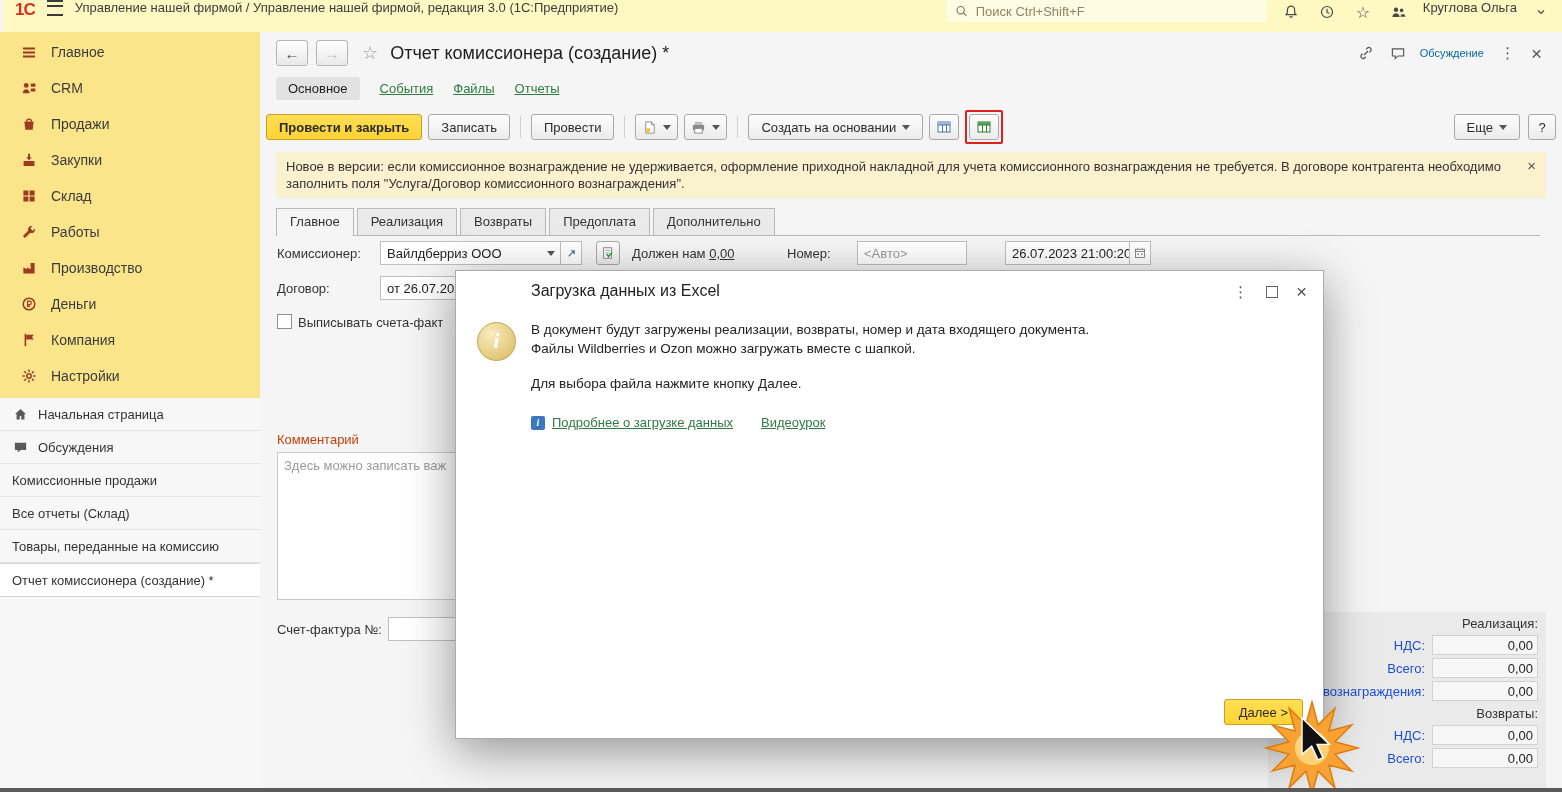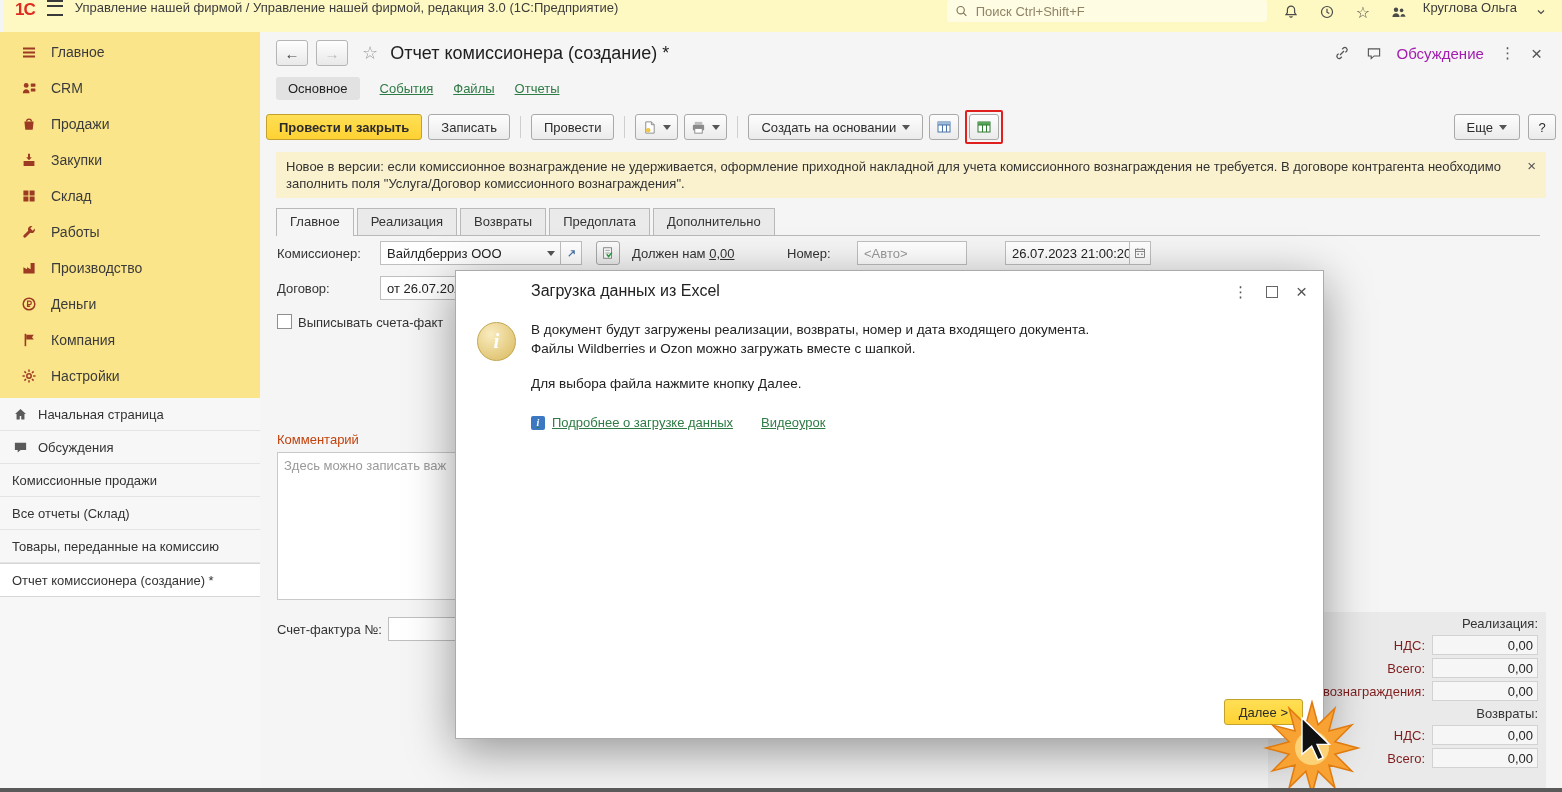--- a/index.html
+++ b/index.html
@@ -35,21 +35,21 @@
   
   .main{position:absolute;left:260px;top:32px;width:1302px;height:760px;background:#f5f5f5;}
   .doc-header{height:42px;display:flex;align-items:center;gap:8px;padding:0 16px;}
   .nav-btn{width:30px;height:24px;border:1px solid #b5b5b5;border-radius:3px;
            background:linear-gradient(#fefefe,#e9e9e9);display:flex;align-items:center;justify-content:center;
            font-size:15px;color:#444;}
   .nav-btn.disabled{color:#bdbdbd;}
   .fav-star{color:#9a9a9a;font-size:18px;margin-left:6px;}
   .doc-title{font-size:18px;color:#1e1e1e;margin-left:4px;white-space:nowrap;}
   .dh-right{margin-left:auto;display:flex;align-items:center;gap:16px;padding-right:4px;}
-  .discussion{display:flex;align-items:center;gap:14px;color:#a21caf;font-size:15px;}
+  .discussion{display:flex;align-items:center;gap:14px;color:#0369a1;font-size:11px;}
   .kebab{font-size:15px;color:#555;}
   .close-x{font-size:19px;color:#555;line-height:1;}
 
   .section-tabs{display:flex;align-items:center;gap:20px;padding:0 16px;height:28px;}
   .stab{color:#2f7b45;text-decoration:underline;font-size:13px;}
   .stab.active{background:#e2e2e2;border-radius:3px;padding:4px 12px;color:#222;text-decoration:none;}
 
   .toolbar{display:flex;align-items:center;gap:6px;padding:8px 6px;}
   .btn{height:26px;display:inline-flex;align-items:center;gap:6px;padding:0 12px;border:1px solid #a9a9a9;
        border-radius:3px;background:linear-gradient(#fdfdfd,#ebebeb);font-size:13px;color:#2b2b2b;box-sizing:border-box;}
@@ -87,21 +87,21 @@
   .owes a{color:#333;text-decoration:underline;}
   .checkbox{position:absolute;width:13px;height:13px;border:1px solid #8f8f8f;background:#fff;}
   .comment-area{position:absolute;border:1px solid #c9c9c9;background:#fff;resize:none;outline:none;
                 font-family:"Liberation Sans",sans-serif;font-size:13px;padding:5px 6px;box-sizing:border-box;color:#222;}
   .comment-area::placeholder{color:#9a9a9a;}
 
   
   .totals{position:absolute;right:16px;top:580px;width:278px;height:176px;background:#eaeaea;padding-top:2px;box-sizing:border-box;}
   .t-caption{text-align:right;padding:2px 8px 1px 0;font-size:13px;color:#333;}
   .t-row{display:flex;justify-content:flex-end;align-items:center;gap:7px;margin:3px 8px 3px 0;}
-  .t-label{font-size:13px;color:#7f1d1d;}
+  .t-label{font-size:13px;color:#1d4ed8;}
   .t-field{width:106px;height:20px;background:#f6f6f6;border:1px solid #d2d2d2;text-align:right;
            padding:1px 4px;font-size:13px;color:#222;box-sizing:border-box;line-height:17px;}
 
   
   .modal{position:absolute;left:455px;top:270px;width:867px;height:467px;background:#fff;
          border:1px solid #ababab;box-shadow:0 12px 45px rgba(0,0,0,.40);z-index:40;}
   .m-title{position:absolute;left:75px;top:11px;font-size:16px;color:#222;}
   .m-controls{position:absolute;right:16px;top:11px;display:flex;gap:18px;align-items:center;color:#555;}
   .m-max{width:10px;height:10px;border:1.5px solid #666;}
   .m-info-icon{position:absolute;left:21px;top:51px;width:37px;height:37px;border-radius:50%;

